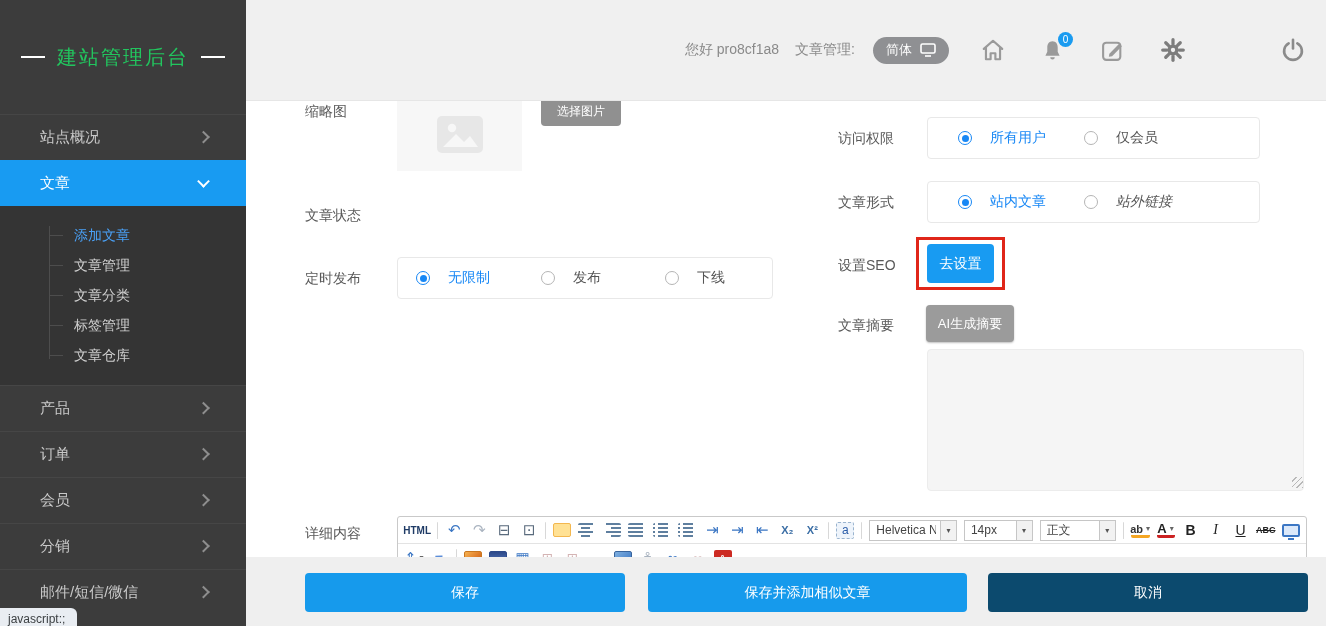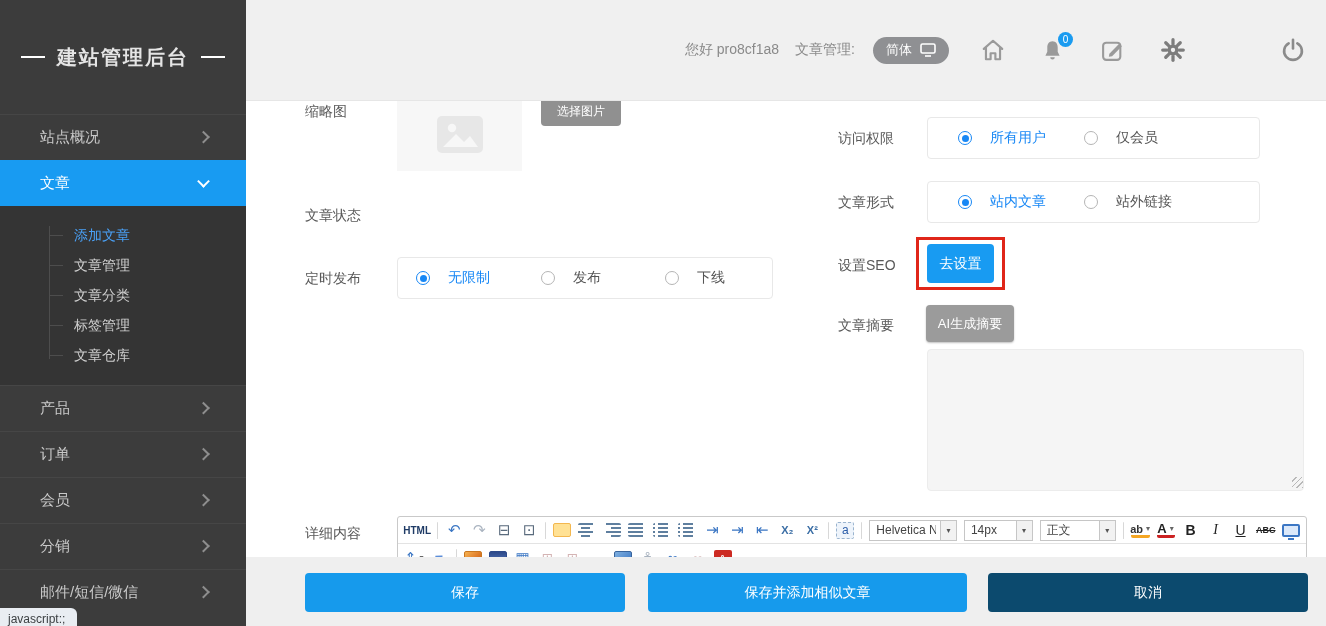--- a/index.html
+++ b/index.html
@@ -4,21 +4,21 @@
 <style>
   * { margin:0; padding:0; box-sizing:border-box; }
   html,body { width:1326px; height:626px; overflow:hidden; background:#fff;
     font-family:"Liberation Sans","DejaVu Sans",sans-serif; }
   #app { position:relative; width:1326px; height:626px; overflow:hidden; background:#fff; }
 
   
   .sidebar { position:absolute; left:0; top:0; width:246px; height:626px; background:#3c3c3c; z-index:30; }
   .logo { height:114px; display:flex; align-items:center; justify-content:center; gap:12px; }
   .logo .dash { width:24px; height:2px; background:#fff; }
-  .logo .logo-text { color:#e5e5e5; font-size:20px; font-weight:bold; letter-spacing:2px; }
+  .logo .logo-text { color:#22c55e; font-size:20px; font-weight:normal; letter-spacing:2px; }
   .menu-item { position:relative; height:46px; display:flex; align-items:center;
     padding-left:40px; color:#c9c9c9; font-size:15px; cursor:pointer; border-top:1px solid #464646; }
   .menu-item .chev { position:absolute; right:38px; top:50%; width:9px; height:9px;
     border-right:2px solid #8e8e8e; border-bottom:2px solid #8e8e8e;
     transform:translateY(-60%) rotate(-45deg); }
   .menu-item.active { background:#189bf2; color:#fff; border-top-color:#189bf2; }
   .menu-item.active .chev { border-color:#fff; transform:translateY(-80%) rotate(45deg); }
   .submenu { position:relative; background:#343434; padding:14px 0 15px 0; }
   .submenu .tree-line { position:absolute; left:49px; top:20px; bottom:26px; width:1px; background:#4d4d4d; }
   .sub-item { position:relative; height:30px; line-height:30px; padding-left:74px;
@@ -276,21 +276,21 @@
         <span class="opt-label">仅会员</span>
       </span>
     </div>
 
     <span class="f-label" style="left:592px; top:93px;">文章形式</span>
     <div class="opt-box" style="left:681px; top:80px; width:333px;">
       <span class="opt sel" style="left:30px;">
         <span class="radio on"></span>
         <span class="opt-label">站内文章</span>
       </span>
-      <span class="opt" style="left:156px;">
+      <span class="opt" style="left:156px;font-style:italic;">
         <span class="radio"></span>
         <span class="opt-label">站外链接</span>
       </span>
     </div>
 
     <span class="f-label" style="left:592px; top:156px;">设置SEO</span>
     <div class="red-box">
       <button class="btn-blue-sm">去设置</button>
     </div>
 

